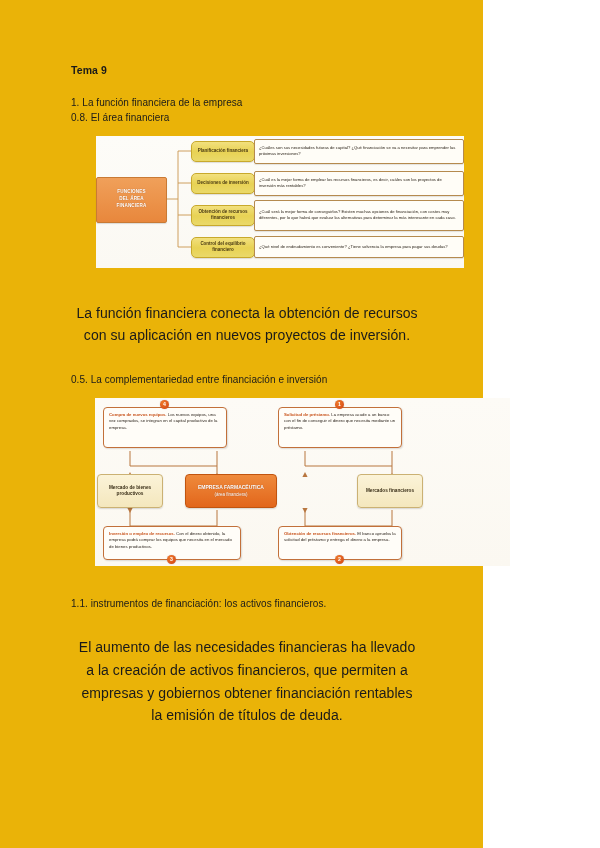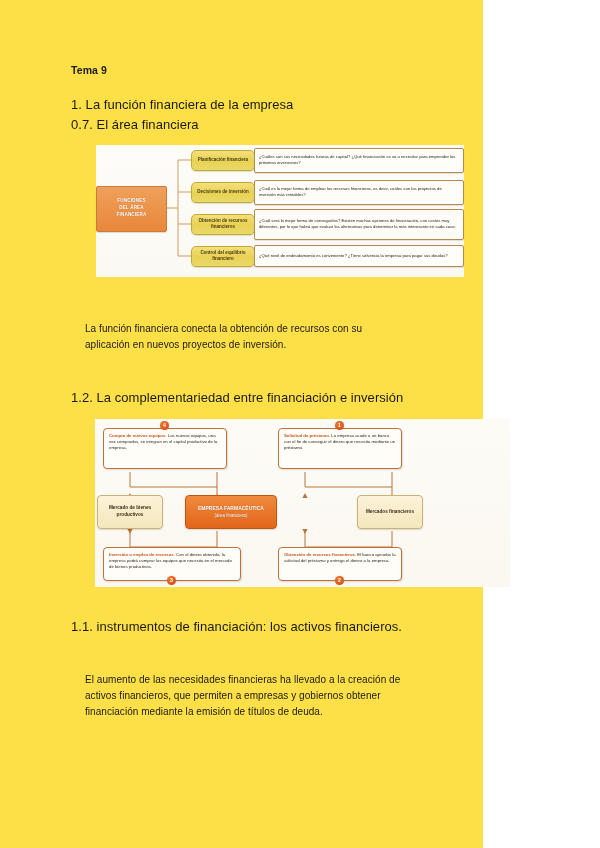--- a/index.html
+++ b/index.html
@@ -12,45 +12,46 @@
     width: 600px;
     height: 848px;
     font-family: "Liberation Sans", sans-serif;
     color: #1a1a1a;
     overflow: hidden;
   }
   .page {
     position: relative;
     width: 483px;
     height: 848px;
-    background: #fde047;
+    background: #eab308;
     box-sizing: border-box;
     padding: 62px 60px 8px 71px;
   }
 
   
   .doc-title {
     font-size: 10.5px;
     font-weight: bold;
     line-height: 1.55;
     margin: 0 0 17px 0;
     letter-spacing: .1px;
   }
   .heading {
-    font-size: 13px;
+    font-size: 10px;
     line-height: 1.52;
     margin: 0;
     letter-spacing: .05px;
   }
   .para {
-    font-size: 10px;
+    font-size: 14px;
     line-height: 1.62;
-    margin: 14px;
+    margin: 4px;
     letter-spacing: .05px;
     max-width: 470px;
+    text-align: center;
   }
   .gap-sm { height: 13px; }
   .gap-md { height: 21px; }
   .gap-lg { height: 30px; }
 
   
   .figure1 {
     position: relative;
     width: 368px;
     height: 132px;
@@ -182,21 +183,21 @@
   .f2-svg { position: absolute; left: 0; top: 0; }
 </style>
 </head>
 <body>
 
 <div class="page">
 
   <h1 class="doc-title">Tema 9</h1>
 
   <p class="heading">1. La función financiera de la empresa</p>
-  <p class="heading">0.7. El área financiera</p>
+  <p class="heading">0.8. El área financiera</p>
 
   <div class="figure1">
 
     <svg class="f1-svg" width="368" height="132" viewBox="0 0 368 132">
       <g stroke="#c9954f" stroke-width="0.9" fill="none">
         <path d="M69 63 L82 63"></path>
         <path d="M82 15 L82 111"></path>
         <path d="M82 15 L95 15"></path>
         <path d="M82 47 L95 47"></path>
         <path d="M82 79 L95 79"></path>
@@ -226,21 +227,21 @@
     <div class="f1-q" style="top:64px;height:31px">¿Cuál será la mejor forma de conseguirlos? Existen muchas opciones de financiación, con costes muy diferentes, por lo que habrá que evaluar las alternativas para determinar la más interesante en cada caso.</div>
     <div class="f1-q" style="top:100px;height:22px">¿Qué nivel de endeudamiento es conveniente? ¿Tiene solvencia la empresa para pagar sus deudas?</div>
   </div>
 
   <div class="gap-lg"></div>
 
   <p class="para">La función financiera conecta la obtención de recursos con su aplicación en nuevos proyectos de inversión.</p>
 
   <div class="gap-md"></div>
 
-  <p class="heading">1.2. La complementariedad entre financiación e inversión</p>
+  <p class="heading">0.5. La complementariedad entre financiación e inversión</p>
 
   <div class="figure2">
 
     <svg class="f2-svg" width="415" height="168" viewBox="0 0 415 168">
       <g stroke="#b8763f" stroke-width="1" fill="none">
 
         <path d="M35 53 L35 68 L122 68"></path>
         <path d="M122 53 L122 68"></path>
 
         <path d="M122 68 L122 76"></path>
@@ -295,18 +296,18 @@
     </div>
     <div class="f2-badge" style="left:240px; top:157px">2</div>
   </div>
 
   <div class="gap-lg"></div>
 
   <p class="heading">1.1. instrumentos de financiación: los activos financieros.</p>
 
   <div class="gap-md"></div>
 
-  <p class="para">El aumento de las necesidades financieras ha llevado a la creación de activos financieros, que permiten a empresas y gobiernos obtener financiación mediante la emisión de títulos de deuda.</p>
+  <p class="para">El aumento de las necesidades financieras ha llevado a la creación de activos financieros, que permiten a empresas y gobiernos obtener financiación rentables la emisión de títulos de deuda.</p>
 
   <div class="gap-sm"></div>
 
 
 </div>
 
 </body></html>

